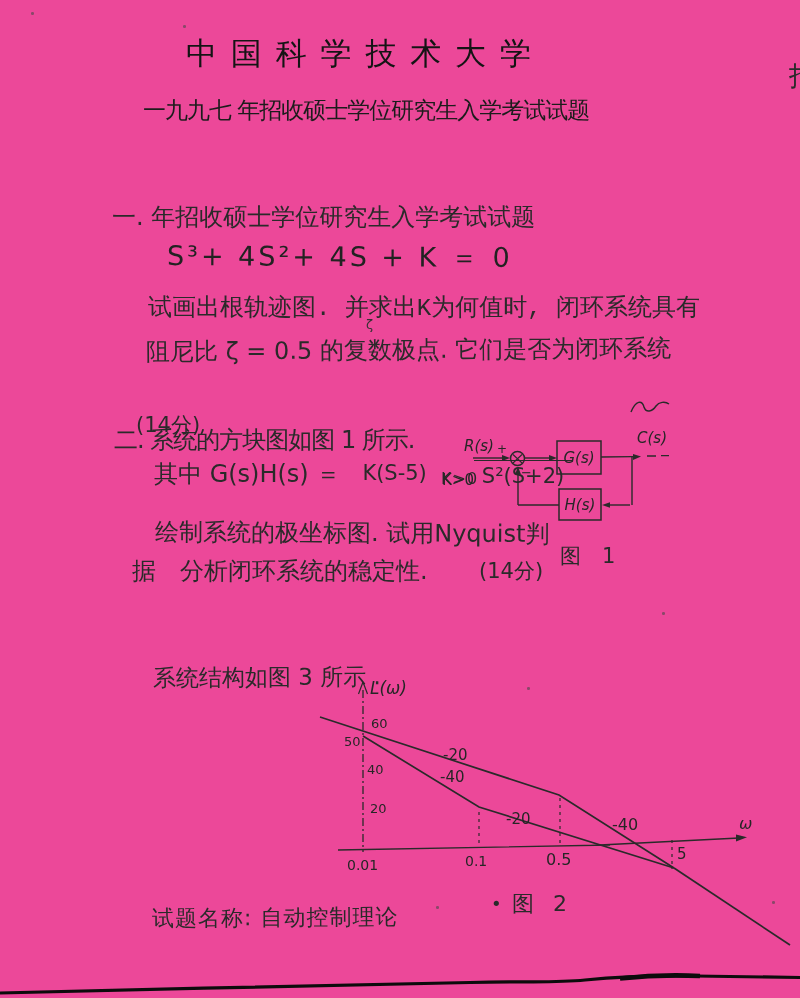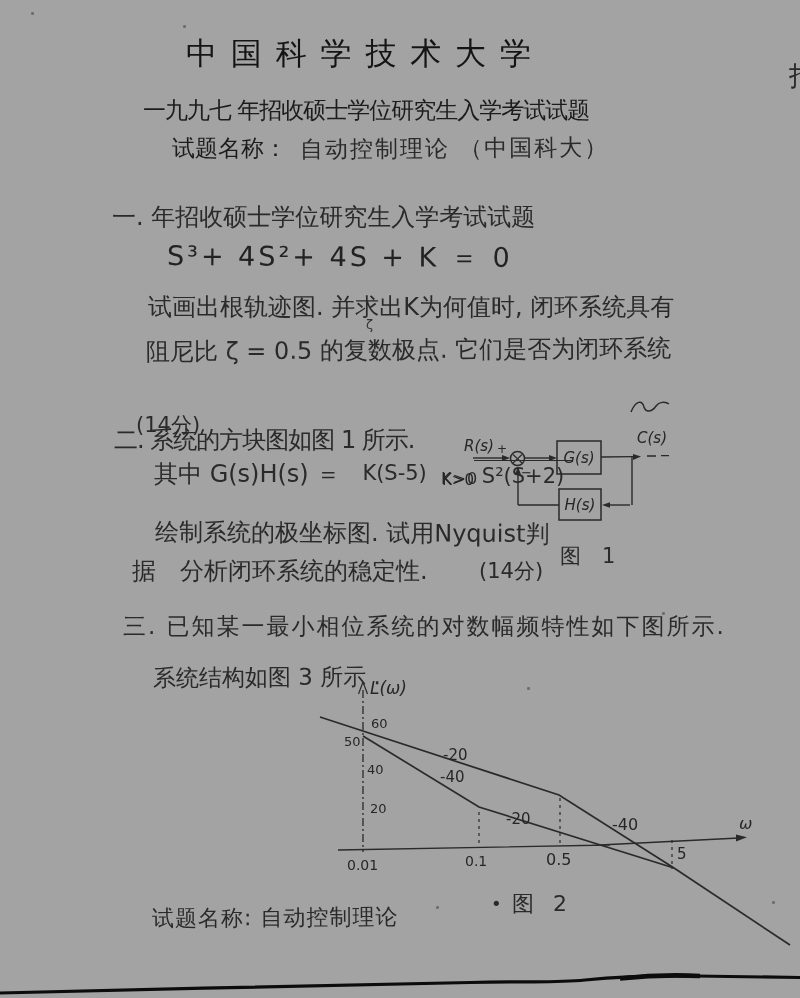--- a/index.html
+++ b/index.html
@@ -1,18 +1,18 @@
 <!DOCTYPE html>
 <html><head>
 <meta charset="utf-8">
 <style>
   html,body{margin:0;padding:0;background:#e8e8e8;}
   .page{
     position:relative;width:800px;height:998px;margin:0 auto;
-    background:#a3a3a3;overflow:hidden;
+    background:#ec4899;overflow:hidden;
     font-family:"DejaVu Sans",sans-serif;color:#262626;
   }
   .abs{position:absolute;white-space:nowrap;}
   .print-title{
     font-family:"DejaVu Serif","Liberation Serif",serif;
     font-size:31px;letter-spacing:2px;color:#141414;font-weight:500;
   }
   .print-sub{font-size:23px;letter-spacing:-1px;color:#1c1c1c;text-align:right;}
   .hw{color:#2a2a2a;}
   .fs24{font-size:24px;}
@@ -33,32 +33,28 @@
 </style>
 </head>
 <body>
 
 <div class="page">
 
   <div class="abs print-title" style="left:186px;top:33px;">中 国 科 学 技 术 大 学</div>
 
   <div class="abs print-sub" style="left:143px;top:95px;">一九九七 年招收硕士学位研究生入学考试试题</div>
 
-  <div class="abs" style="left:172px;top:133px;">
-    <span class="print-sub" style="letter-spacing:0;">试题名称：</span>
-    <span class="hw fs23 tilt-a" style="display:inline-block;margin-left:8px;letter-spacing:2px;">自动控制理论 （中国科大）</span>
-  </div>
 
   <div class="abs hw" style="left:789px;top:58px;font-size:27px;">指</div>
 
   <div class="abs hw fs24" style="left:112px;top:201px;">一. 年招收硕士学位研究生入学考试试题</div>
 
   <div class="abs eq tilt-b" style="left:167px;top:239px;">S³+ 4S²+ 4S + K ＝ 0</div>
 
-  <div class="abs hw fs24" style="left:148px;top:291px;">试画出根轨迹图. 并求出K为何值时, 闭环系统具有</div>
+  <div class="abs hw fs24" style="left:148px;top:291px;font-family:Liberation Mono, monospace;">试画出根轨迹图. 并求出K为何值时, 闭环系统具有</div>
 
   <div class="abs mark-small" style="left:366px;top:317px;">ζ</div>
 
   <div class="abs hw fs24 tilt-a" style="left:146px;top:334px;">阻尼比 ζ = 0.5 的复数极点. 它们是否为闭环系统</div>
 
 
   <div class="abs hw fs21" style="left:136px;top:411px;">(14分)</div>
 
   <svg class="abs" style="left:628px;top:394px;" width="44" height="26">
     <path class="stroke" stroke-width="1.5" d="M3,18 C8,6 14,6 16,13 C18,19 24,18 28,12 C31,8 37,7 41,10"></path>
@@ -109,21 +105,20 @@
     <path class="stroke" stroke-width="1.4" d="M190,85 H170"></path>
     <polygon points="162,85 170,82.3 170,87.7" fill="#2a2a2a"></polygon>
     <rect x="119" y="69" width="42" height="31" class="stroke" stroke-width="1.5"></rect>
     <text x="140" y="90" font-size="15" text-anchor="middle" font-style="italic">H(s)</text>
     <path class="stroke" stroke-width="1.4" d="M119,85 H78 M78,85 V53"></path>
     <polygon points="78,46.5 75,54.5 81,54.5" fill="#2a2a2a"></polygon>
 
     <text x="2" y="65" font-size="15">K&gt;0</text>
   </svg>
 
-  <div class="abs hw fs23" style="left:123px;top:611px;letter-spacing:2px;">三.  已知某一最小相位系统的对数幅频特性如下图所示.</div>
 
   <div class="abs hw fs23 tilt-a" style="left:153px;top:662px;">系统结构如图 3 所示 .</div>
 
   <svg class="abs" style="left:290px;top:668px;" width="510" height="290">
 
     <path class="stroke" stroke-width="1.3" stroke-dasharray="8,3,2,3" d="M73,22 V184"></path>
     <path class="stroke" stroke-width="1.2" d="M73,14 L68.5,26 M73,14 L77.5,26"></path>
     <text x="80" y="26" font-size="17" font-style="italic">L(ω)</text>
 
     <text x="81" y="60" font-size="13">60</text>

